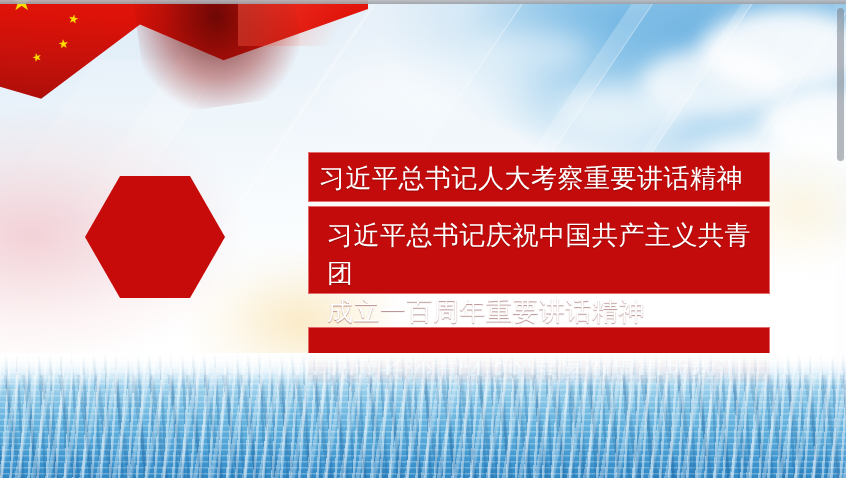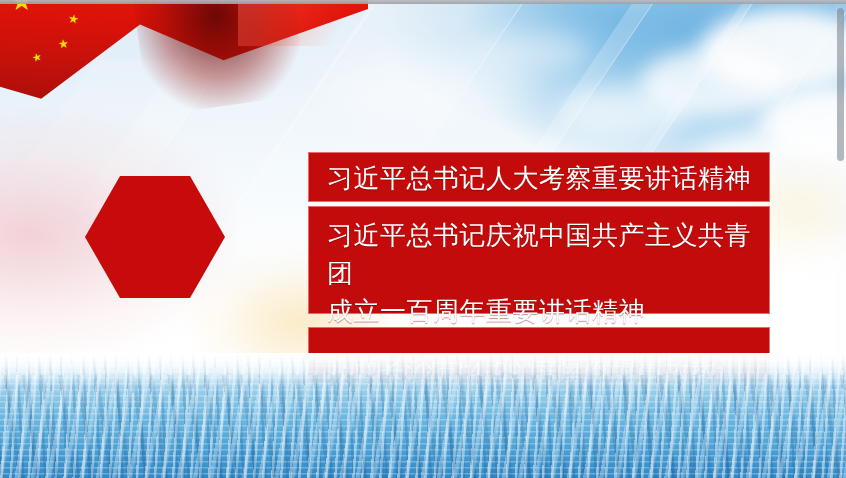--- a/index.html
+++ b/index.html
@@ -126,22 +126,22 @@
     background:#C40B0B;
     border:1px solid rgba(255,190,190,.55);
     box-sizing:border-box;
     color:#ffffff;
     font-family:"Liberation Sans","DejaVu Sans",sans-serif;
     font-size:26px;
     letter-spacing:.5px;
     white-space:pre-line;
     text-shadow:0 1px 1px rgba(90,0,0,.45);
   }
-  .b1{top:152px;height:50px;line-height:50px;padding-left:18px;}
-  .b2{top:206px;height:108px;padding:9px 16px 0 18px;line-height:38px;}
+  .b1{top:152px;height:50px;line-height:50px;padding-left:10px;}
+  .b2{top:206px;height:88px;padding:9px 16px 0 18px;line-height:38px;}
   .b3{top:327px;height:55px;line-height:86px;padding-left:18px;}
 
   
   .topbar{
     position:absolute;left:0;top:0;width:846px;height:4px;
     background:linear-gradient(180deg,#b9bcc0 0%,#a9acb1 55%,#9ea1a6 100%);
     opacity:.92;
   }
   .scroll-track{
     position:absolute;right:0;top:4px;width:11px;height:474px;

